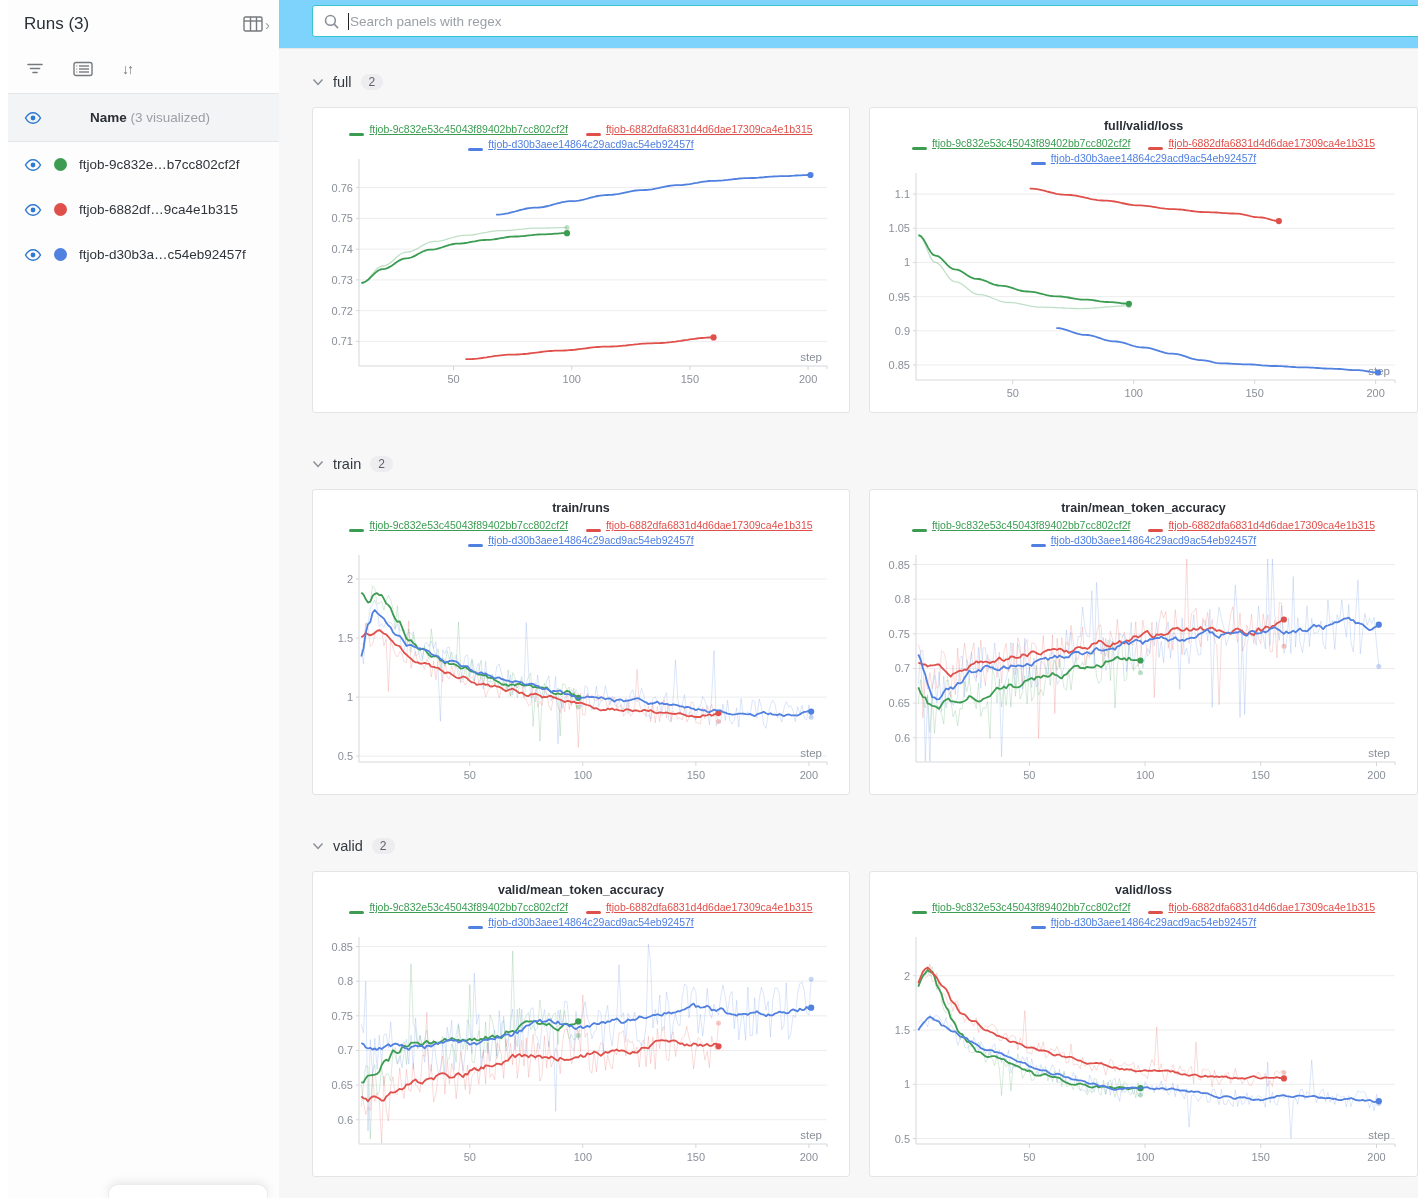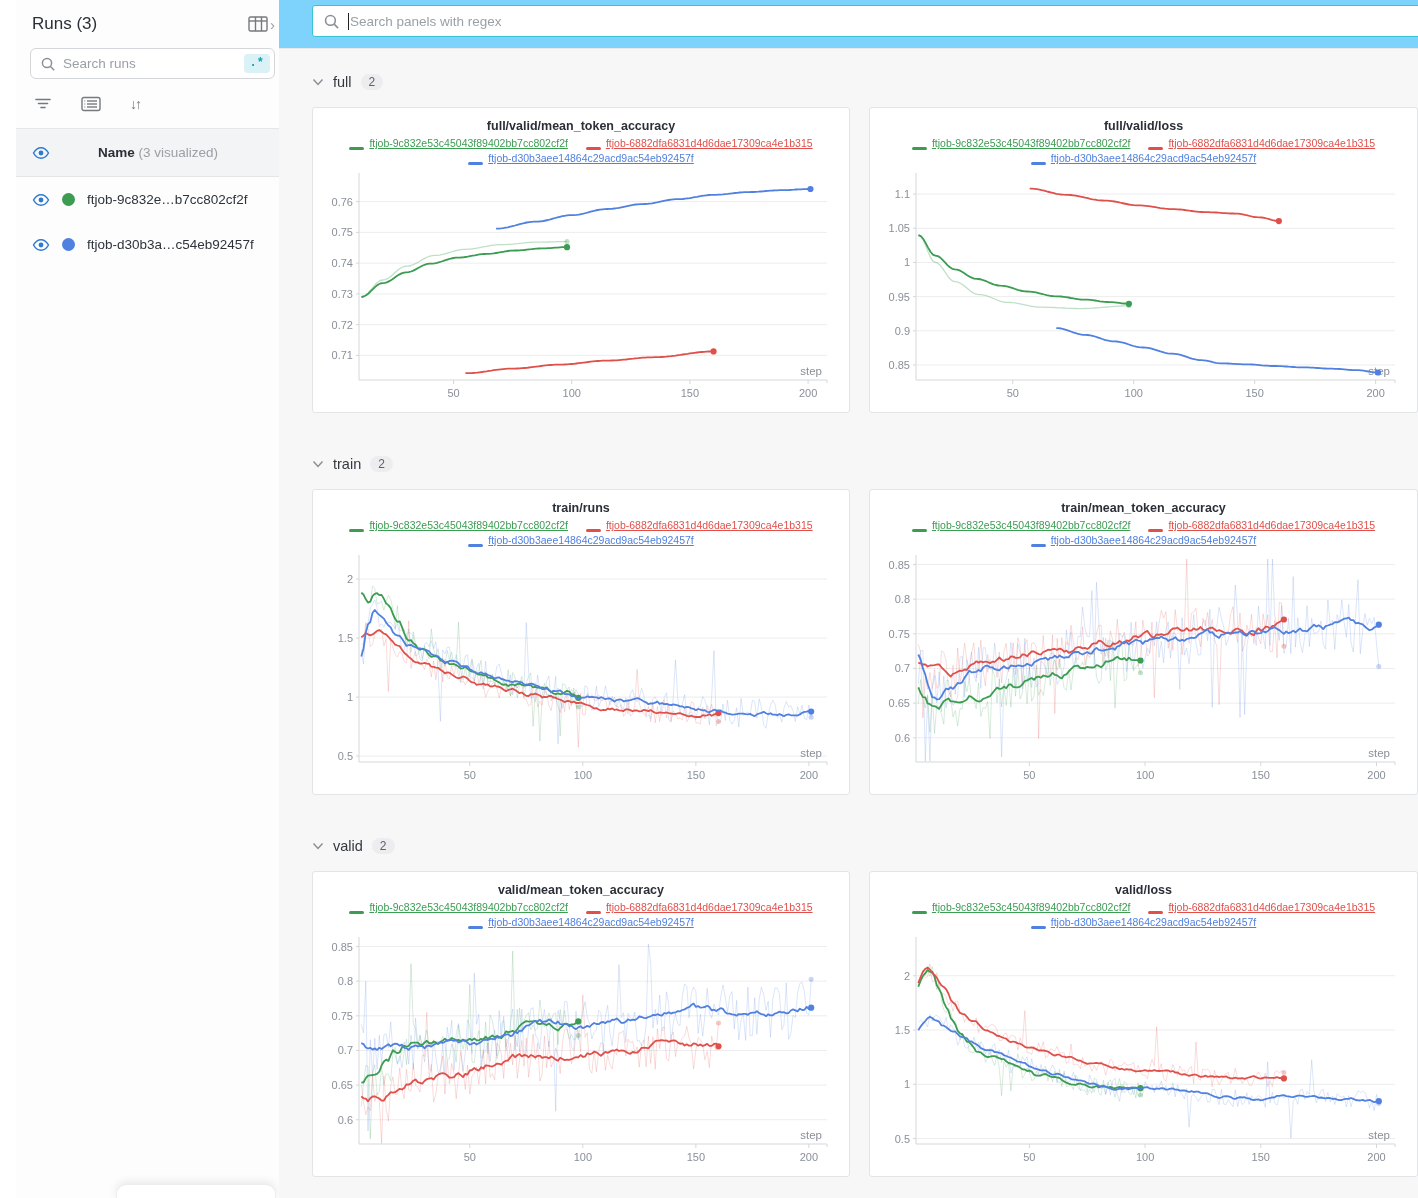--- a/index.html
+++ b/index.html
@@ -1,21 +1,21 @@
 <!DOCTYPE html>
 <html><head>
 <meta charset="utf-8">
 <style>
   html,body{margin:0;padding:0;width:1418px;height:1198px;overflow:hidden;
     font-family:"Liberation Sans","DejaVu Sans",sans-serif;background:#fff;color:#2b3038;}
   *{box-sizing:border-box;}
 
   
-  .sidebar{position:absolute;left:16px;top:0;width:278px;height:1198px;background:#fdfdfd;
-    border-right:5px solid #404040;}
+  .sidebar{position:absolute;left:8px;top:0;width:278px;height:1198px;background:#fdfdfd;
+    border-right:2px solid #404040;}
   .sb-header{display:flex;align-items:center;justify-content:space-between;padding:14px 14px 10px 16px;}
   .sb-title{font-size:17px;color:#2b3038;}
   .sb-header-icons{display:flex;align-items:center;gap:2px;color:#76797d;}
   .sb-chev{font-size:15px;color:#9aa0a6;line-height:1;}
   .searchbox{margin:4px 14px 0 14px;height:31px;border:1px solid #d4d6d9;border-radius:6px;
     display:flex;align-items:center;padding:0 4px 0 9px;background:#fff;}
   .searchbox .ph{flex:1;margin-left:7px;font-size:13.5px;color:#9aa0a6;}
   .regex-btn{background:#daf1f6;color:#0e9fb1;font-family:"Liberation Mono","DejaVu Sans Mono",monospace;
     font-size:12px;font-weight:bold;border-radius:4px;padding:3px 6px 4px;line-height:1;}
   .sb-tools{display:flex;align-items:center;gap:29px;padding:17px 0 0 18px;color:#76797d;}
@@ -67,30 +67,20 @@
           <rect x="1" y="1" width="18" height="14" rx="1.5"></rect>
           <line x1="1" y1="5" x2="19" y2="5"></line>
             <line x1="7.5" y1="1" x2="7.5" y2="15"></line>
             <line x1="13.5" y1="1" x2="13.5" y2="15"></line>
         </svg>
       </span>
       <span class="sb-chev">›</span>
     </span>
   </div>
 
-  <div class="searchbox">
-    <span class="icon">
-      <svg width="16" height="16" viewBox="0 0 16 16" fill="none" stroke="#8a8f98" stroke-width="1.5">
-        <circle cx="7" cy="7" r="4.6"></circle>
-          <line x1="10.5" y1="10.5" x2="14.2" y2="14.2"></line>
-      </svg>
-    </span>
-    <span class="ph">Search runs</span>
-    <span class="regex-btn">.*</span>
-  </div>
 
   <div class="sb-tools">
     <span class="icon">
       <svg width="18" height="14" viewBox="0 0 18 14" stroke="#76797d" stroke-width="1.6" stroke-linecap="round">
         <line x1="2" y1="2.5" x2="16" y2="2.5"></line>
           <line x1="4.5" y1="6.5" x2="13.5" y2="6.5"></line>
           <line x1="7" y1="10.5" x2="11" y2="10.5"></line>
       </svg>
     </span>
     <span class="icon">
@@ -123,20 +113,30 @@
   <div>
     <div class="run-row">
       <span class="icon">
         <svg width="18" height="14" viewBox="0 0 24 18" fill="none" stroke="#2e7ad1" stroke-width="2">
           <path d="M12 2C6 2 2 9 2 9s4 7 10 7 10-7 10-7-4-7-10-7z"></path>
             <circle cx="12" cy="9" r="3.2" fill="#2e7ad1" stroke="none"></circle>
           </svg>
       </span>
       <span class="run-dot" style="background: rgb(59, 156, 82);"></span>
       <span class="run-label">ftjob-9c832e…b7cc802cf2f</span>
+    </div>
+    <div class="run-row">
+      <span class="icon">
+        <svg width="18" height="14" viewBox="0 0 24 18" fill="none" stroke="#2e7ad1" stroke-width="2">
+          <path d="M12 2C6 2 2 9 2 9s4 7 10 7 10-7 10-7-4-7-10-7z"></path>
+            <circle cx="12" cy="9" r="3.2" fill="#2e7ad1" stroke="none"></circle>
+          </svg>
+      </span>
+      <span class="run-dot" style="background: rgb(224, 80, 75);"></span>
+      <span class="run-label">ftjob-6882df…9ca4e1b315</span>
     </div>
     <div class="run-row">
       <span class="icon">
         <svg width="18" height="14" viewBox="0 0 24 18" fill="none" stroke="#2e7ad1" stroke-width="2">
           <path d="M12 2C6 2 2 9 2 9s4 7 10 7 10-7 10-7-4-7-10-7z"></path>
             <circle cx="12" cy="9" r="3.2" fill="#2e7ad1" stroke="none"></circle>
           </svg>
       </span>
       <span class="run-dot" style="background: rgb(80, 128, 224);"></span>
       <span class="run-label">ftjob-d30b3a…c54eb92457f</span>
@@ -163,21 +163,20 @@
       <div class="section">
         <div class="sec-header">
           <svg width="12" height="10" viewBox="0 0 12 10">
             <polyline points="1.5,2.5 6,7.5 10.5,2.5" fill="none" stroke="#8a9097" stroke-width="1.5"></polyline>
           </svg>
           <span class="sec-name">full</span>
           <span class="sec-badge">2</span>
         </div>
         <div class="panel-row">
           <div class="panel">
-            <div class="chart-title">full/valid/mean_token_accuracy</div>
             <div class="legend">
               <span class="legend-item" style="color: rgb(59, 156, 82);">
                 <span class="legend-dash" style="background: rgb(59, 156, 82);"></span>
                 <span>ftjob-9c832e53c45043f89402bb7cc802cf2f</span>
               </span>
               <span class="legend-item" style="color: rgb(224, 80, 75);">
                 <span class="legend-dash" style="background: rgb(224, 80, 75);"></span>
                 <span>ftjob-6882dfa6831d4d6dae17309ca4e1b315</span>
               </span>
               <span class="legend-item" style="color: rgb(80, 128, 224);">

